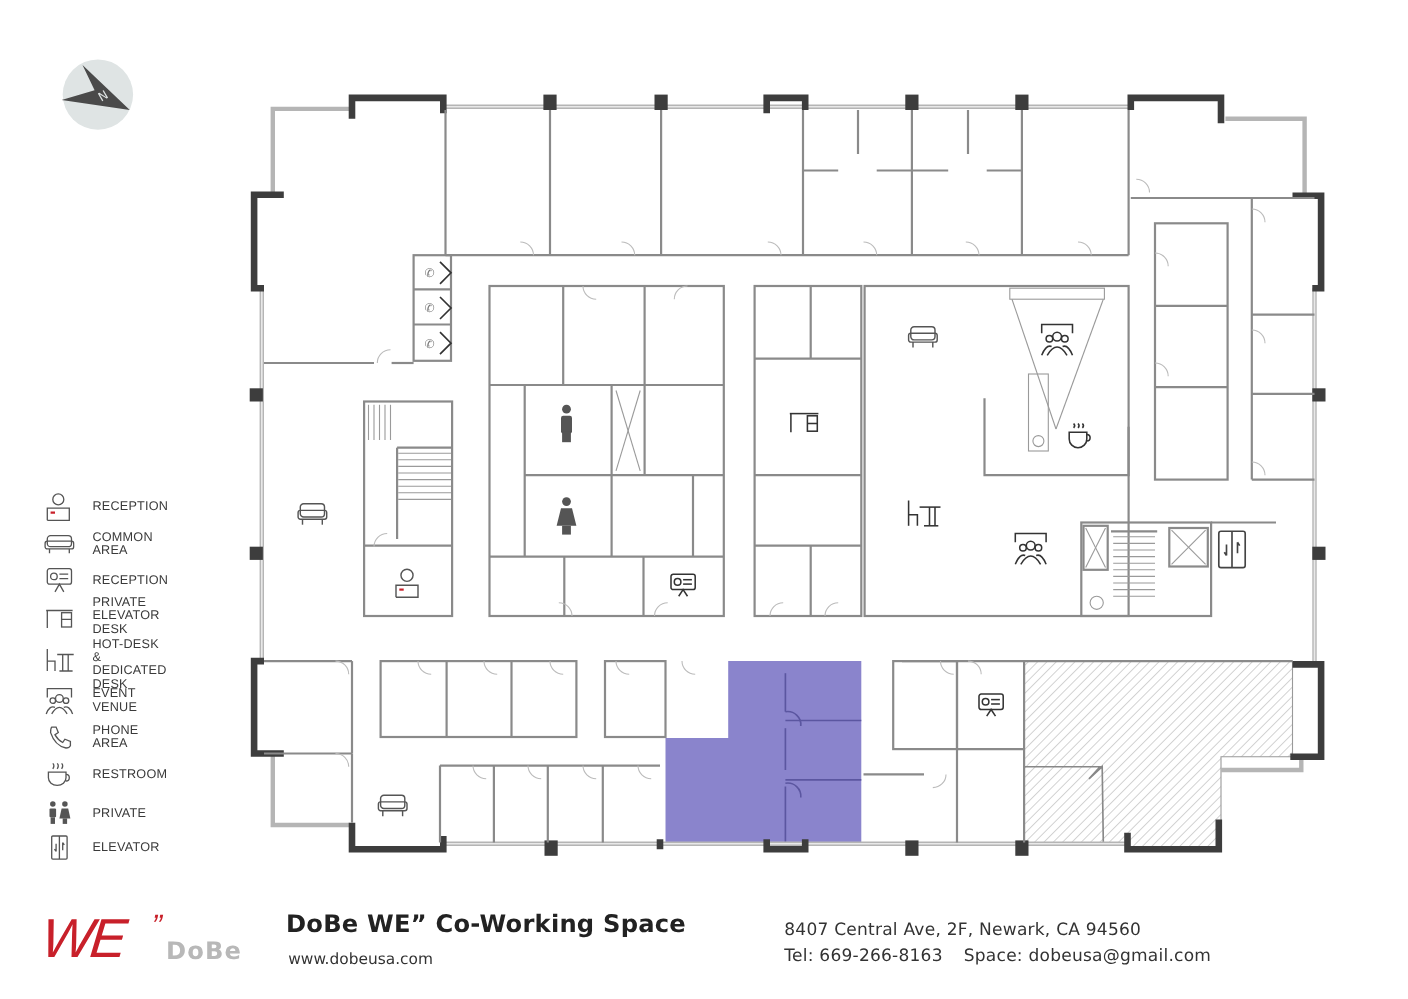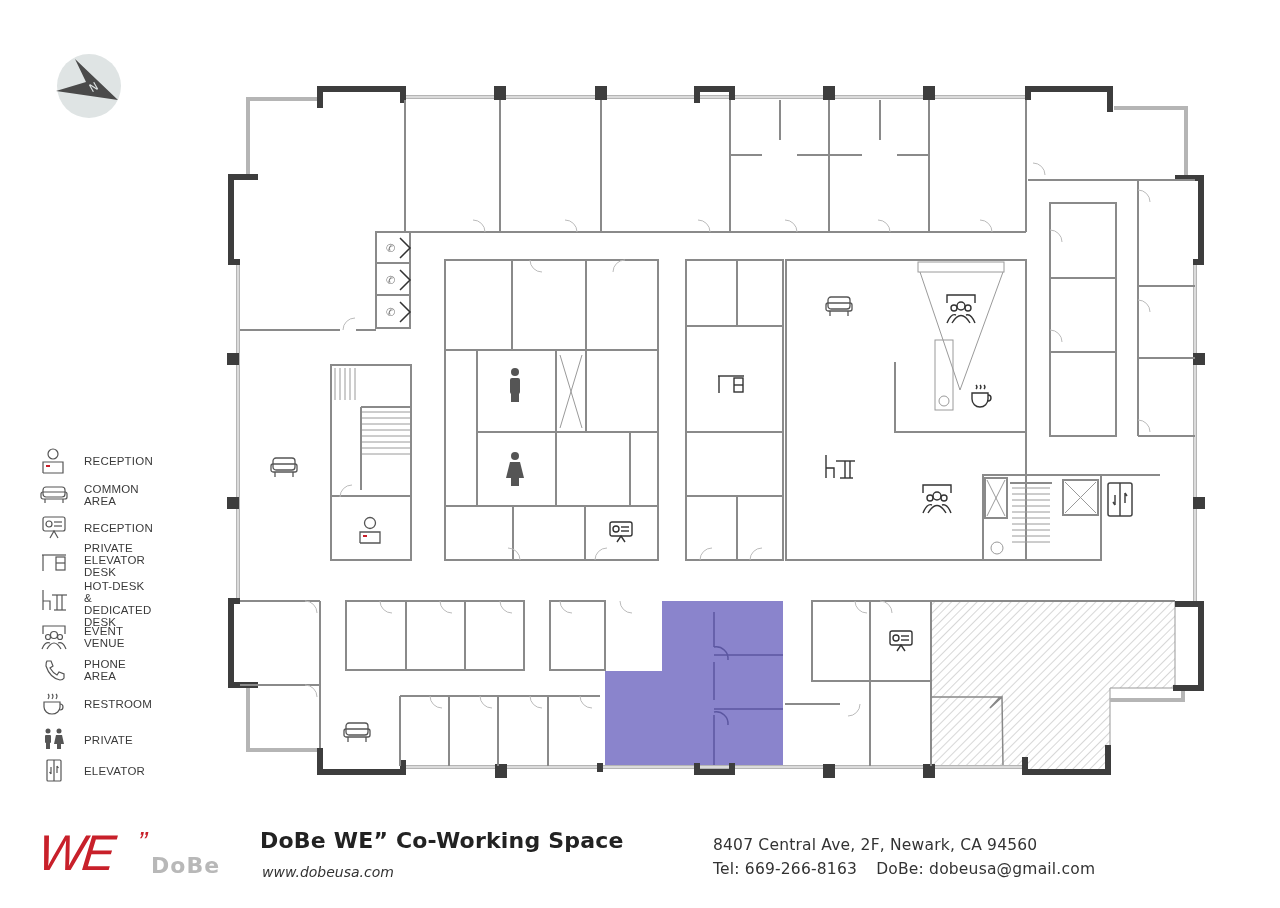--- a/index.html
+++ b/index.html
@@ -8,21 +8,21 @@
   .plan { position:absolute; left:0; top:0; width:1280px; height:908px; }
   .legend { position:absolute; left:40px; top:446px; width:200px; }
   .legend-item { position:absolute; left:0; display:flex; align-items:center; height:30px; }
   .legend-icon { width:28px; height:26px; display:inline-block; }
   .legend-label { position:absolute; left:44px; font-size:11.5px; letter-spacing:0.2px; color:#3a3a3a; line-height:12px; white-space:pre-line; font-family:"Liberation Sans", sans-serif; }
   .footer-logo { position:absolute; left:38px; top:828px; width:200px; height:58px; }
   .brand-we { position:absolute; left:0; top:0; font-family:"Liberation Sans", sans-serif; font-style:italic; font-size:50px; font-weight:normal; color:#c8202a; letter-spacing:-3px; transform:skewX(-6deg); line-height:50px; }
   .brand-quote { position:absolute; left:100px; top:-2px; font-family:"Liberation Sans", sans-serif; font-size:28px; color:#c8202a; font-style:italic; }
   .brand-dobe { position:absolute; left:113px; top:25px; font-family:"DejaVu Sans", sans-serif; font-size:22px; color:#b8b8b8; font-weight:bold; letter-spacing:1px;text-align:right; }
   .footer-title { position:absolute; left:260px; top:828px; font-family:"DejaVu Sans", sans-serif; font-weight:bold; font-size:22px; color:#222; letter-spacing:0.2px;text-align:right; }
-  .footer-url { position:absolute; left:262px; top:864px; font-family:"DejaVu Sans", sans-serif; font-size:14px; color:#333;font-style:italic; }
+  .footer-url { position:absolute; left:262px; top:864px; font-family:"DejaVu Sans", sans-serif; font-size:14px; color:#333; }
   .footer-address { position:absolute; left:713px; top:836px; font-family:"DejaVu Sans", sans-serif; font-size:15.5px; color:#333; letter-spacing:0.2px; }
   .footer-contact { position:absolute; left:713px; top:860px; font-family:"DejaVu Sans", sans-serif; font-size:15.5px; color:#333; letter-spacing:0.2px; }
   .footer-contact span { margin-right:14px; }
 </style>
 </head>
 <body>
 
 <svg class="compass" viewBox="0 0 66 66">
   <circle cx="33" cy="33" r="32" fill="#dfe4e4"></circle>
   <polygon points="19,6 62,47 0,38 30,29" fill="#4a4a4a"></polygon>
@@ -495,14 +495,14 @@
 <div class="footer-logo">
   <span class="brand-we">WE</span>
   <span class="brand-quote">”</span>
   <span class="brand-dobe">DoBe</span>
 </div>
 <div class="footer-title">DoBe WE” Co-Working Space</div>
 <div class="footer-url">www.dobeusa.com</div>
 <div class="footer-address">8407 Central Ave, 2F, Newark, CA 94560</div>
 <div class="footer-contact">
   <span>Tel: 669-266-8163</span>
-  <span>DoBe: dobeusa@gmail.com</span>
+  <span>Space: dobeusa@gmail.com</span>
 </div>
 
 </body></html>

